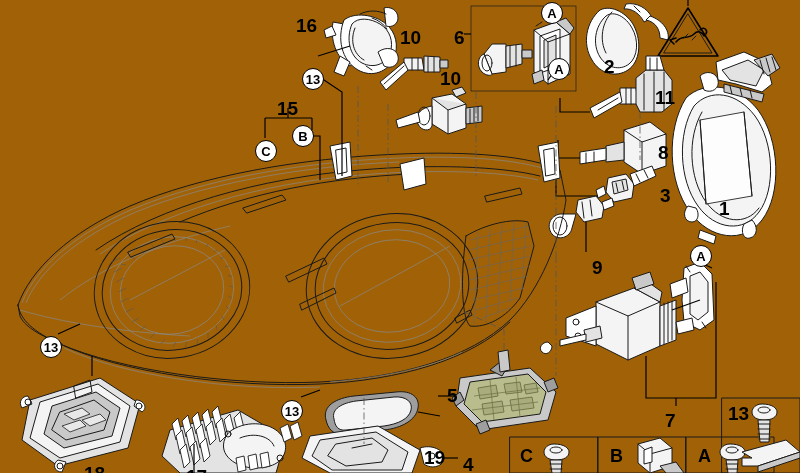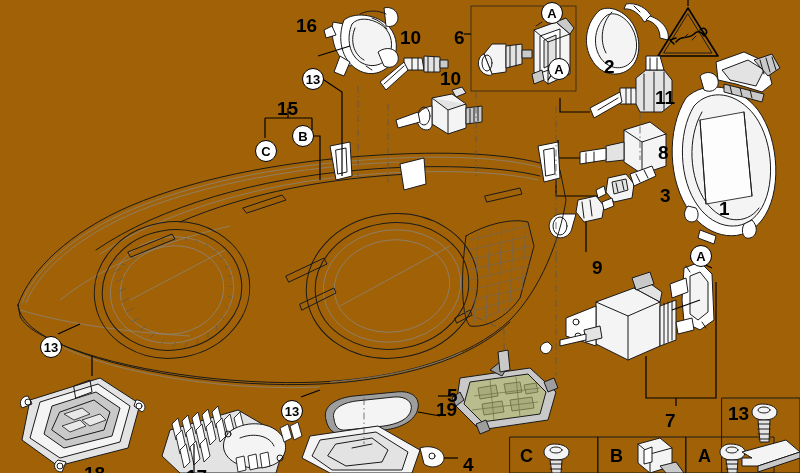--- a/index.html
+++ b/index.html
@@ -478,21 +478,21 @@
   <div class="callout" style="left:454px;top:28px;">6</div>
   <div class="callout" style="left:440px;top:69px;">10</div>
   <div class="callout" style="left:604px;top:57px;">2</div>
   <div class="callout" style="left:655px;top:88px;text-align:right;">11</div>
   <div class="callout" style="left:719px;top:199px;">1</div>
   <div class="callout" style="left:658px;top:143px;">8</div>
   <div class="callout" style="left:660px;top:186px;">3</div>
   <div class="callout" style="left:592px;top:258px;">9</div>
   <div class="callout" style="left:665px;top:411px;">7</div>
   <div class="callout" style="left:447px;top:386px;">5</div>
-  <div class="callout" style="left:424px;top:400px;margin-left:12px;">19</div>
+  <div class="callout" style="left:424px;top:448px;">19</div>
   <div class="callout" style="left:463px;top:455px;">4</div>
   <div class="callout" style="left:277px;top:99px;">15</div>
 
   <div class="callout" style="left:84px;top:464px;">18</div>
   <div class="callout" style="left:186px;top:467px;">17</div>
 
   <div class="circ" style="left:302px;top:68px;">13</div>
   <div class="circ" style="left:255px;top:140px;">C</div>
   <div class="circ" style="left:292px;top:125px;">B</div>
   <div class="circ" style="left:541px;top:2px;">A</div>

